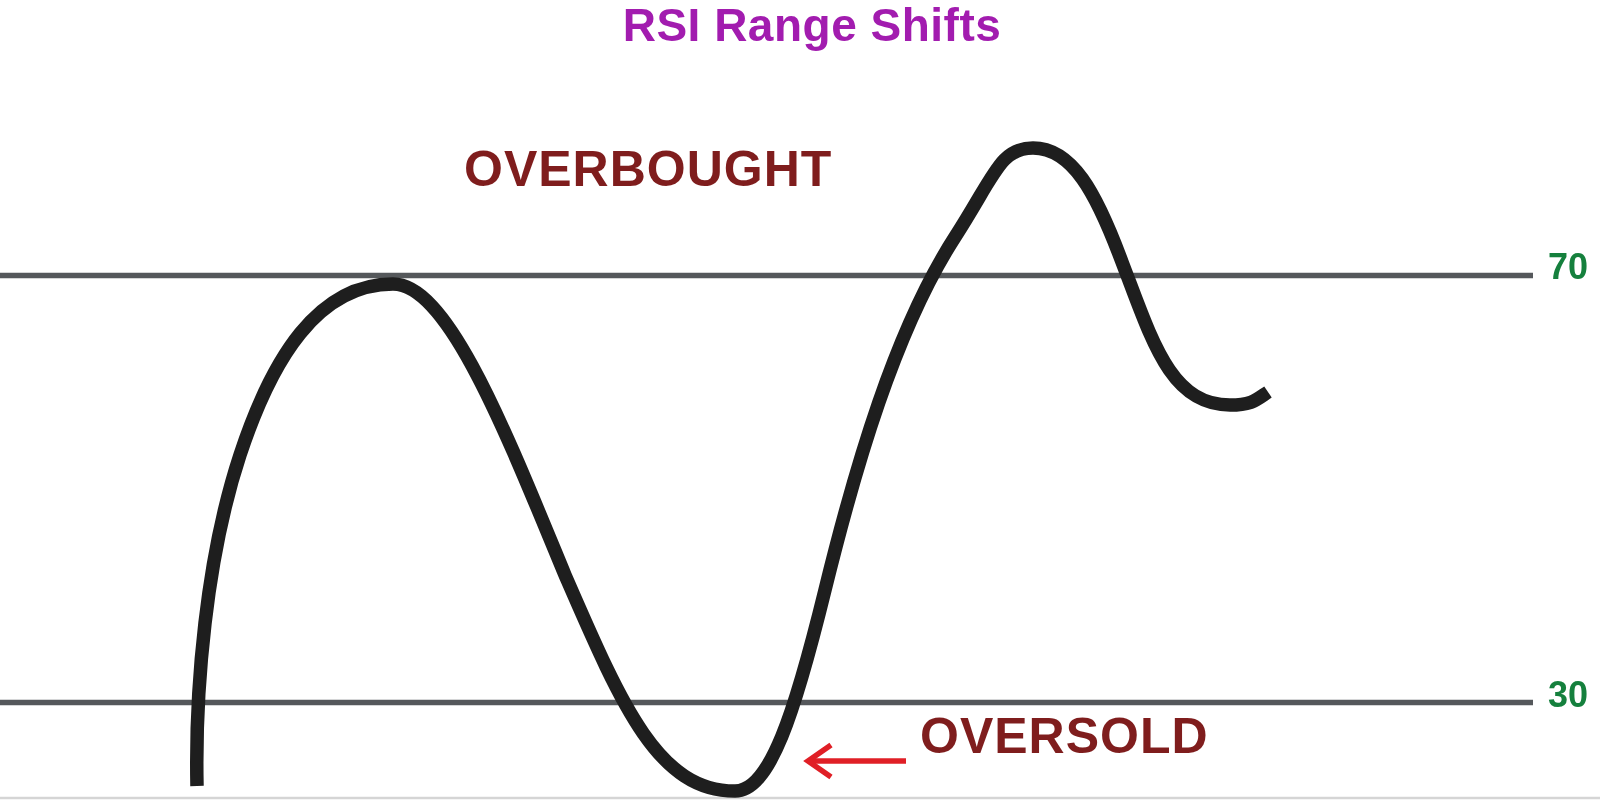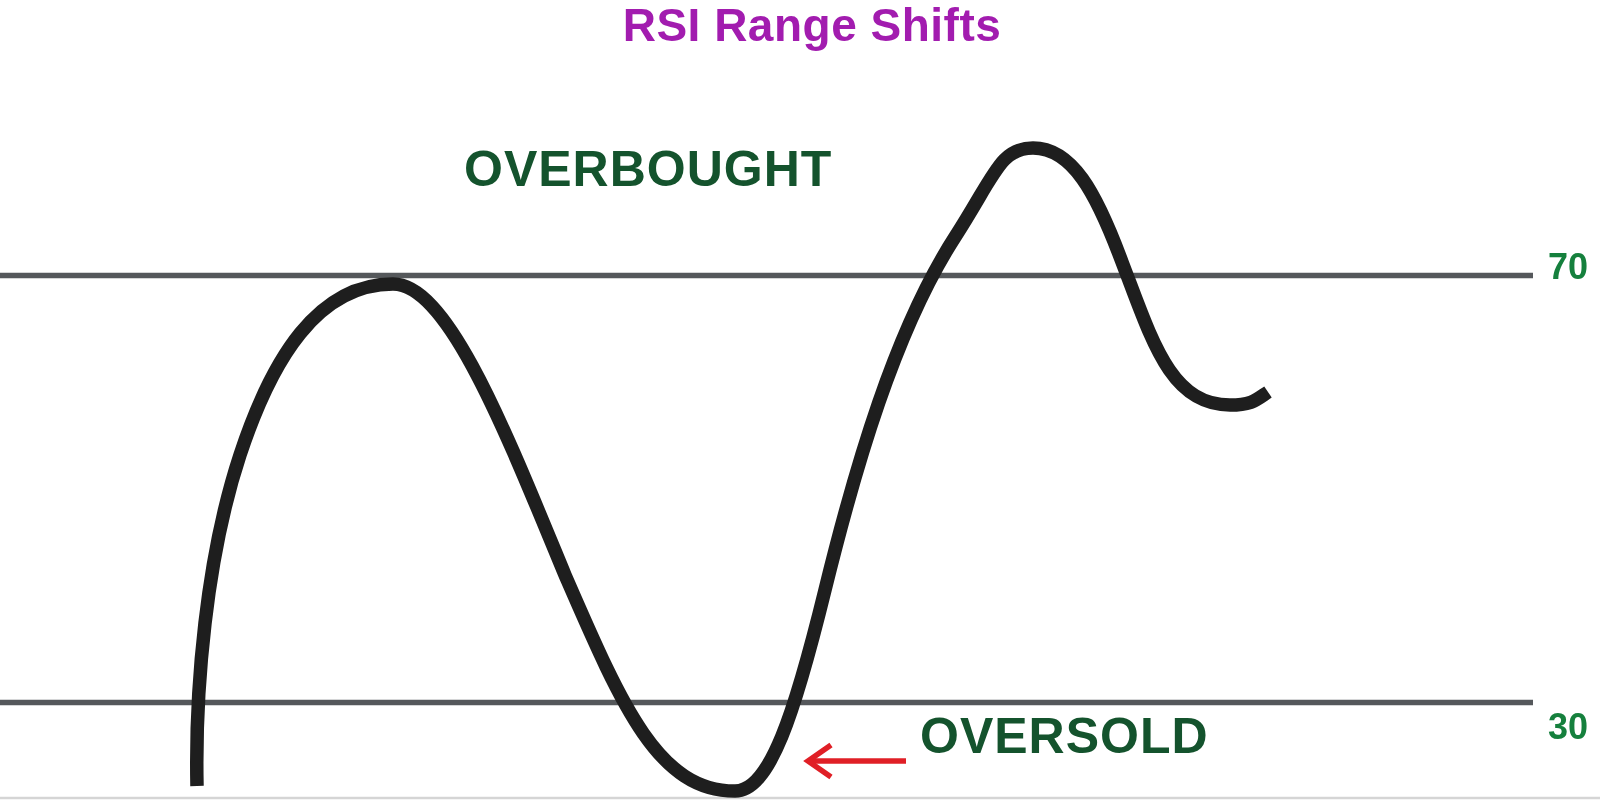--- a/index.html
+++ b/index.html
@@ -26,35 +26,35 @@
     line-height: 1;
     letter-spacing: 0.5px;
     color: #a21caf;
   }
   .zone-label {
     position: absolute;
     font-size: 50px;
     font-weight: 700;
     line-height: 1;
     letter-spacing: 1px;
-    color: #14532d;
+    color: #7f1d1d;
     white-space: nowrap;
   }
   .zone-label.overbought { left: 464px; top: 144px; }
   .zone-label.oversold  { left: 920px; top: 711px; }
   .level-number {
     position: absolute;
     font-size: 36px;
     font-weight: 700;
     line-height: 1;
     color: #15803d;
     white-space: nowrap;
   }
   .level-number.seventy { left: 1548px; top: 249px; }
-  .level-number.thirty  { left: 1548px; top: 677px; margin-top: 32px; }
+  .level-number.thirty  { left: 1548px; top: 677px; }
   .chart-svg {
     position: absolute;
     left: 0;
     top: 0;
     width: 1600px;
     height: 805px;
   }
 </style>
 </head>
 <body>

